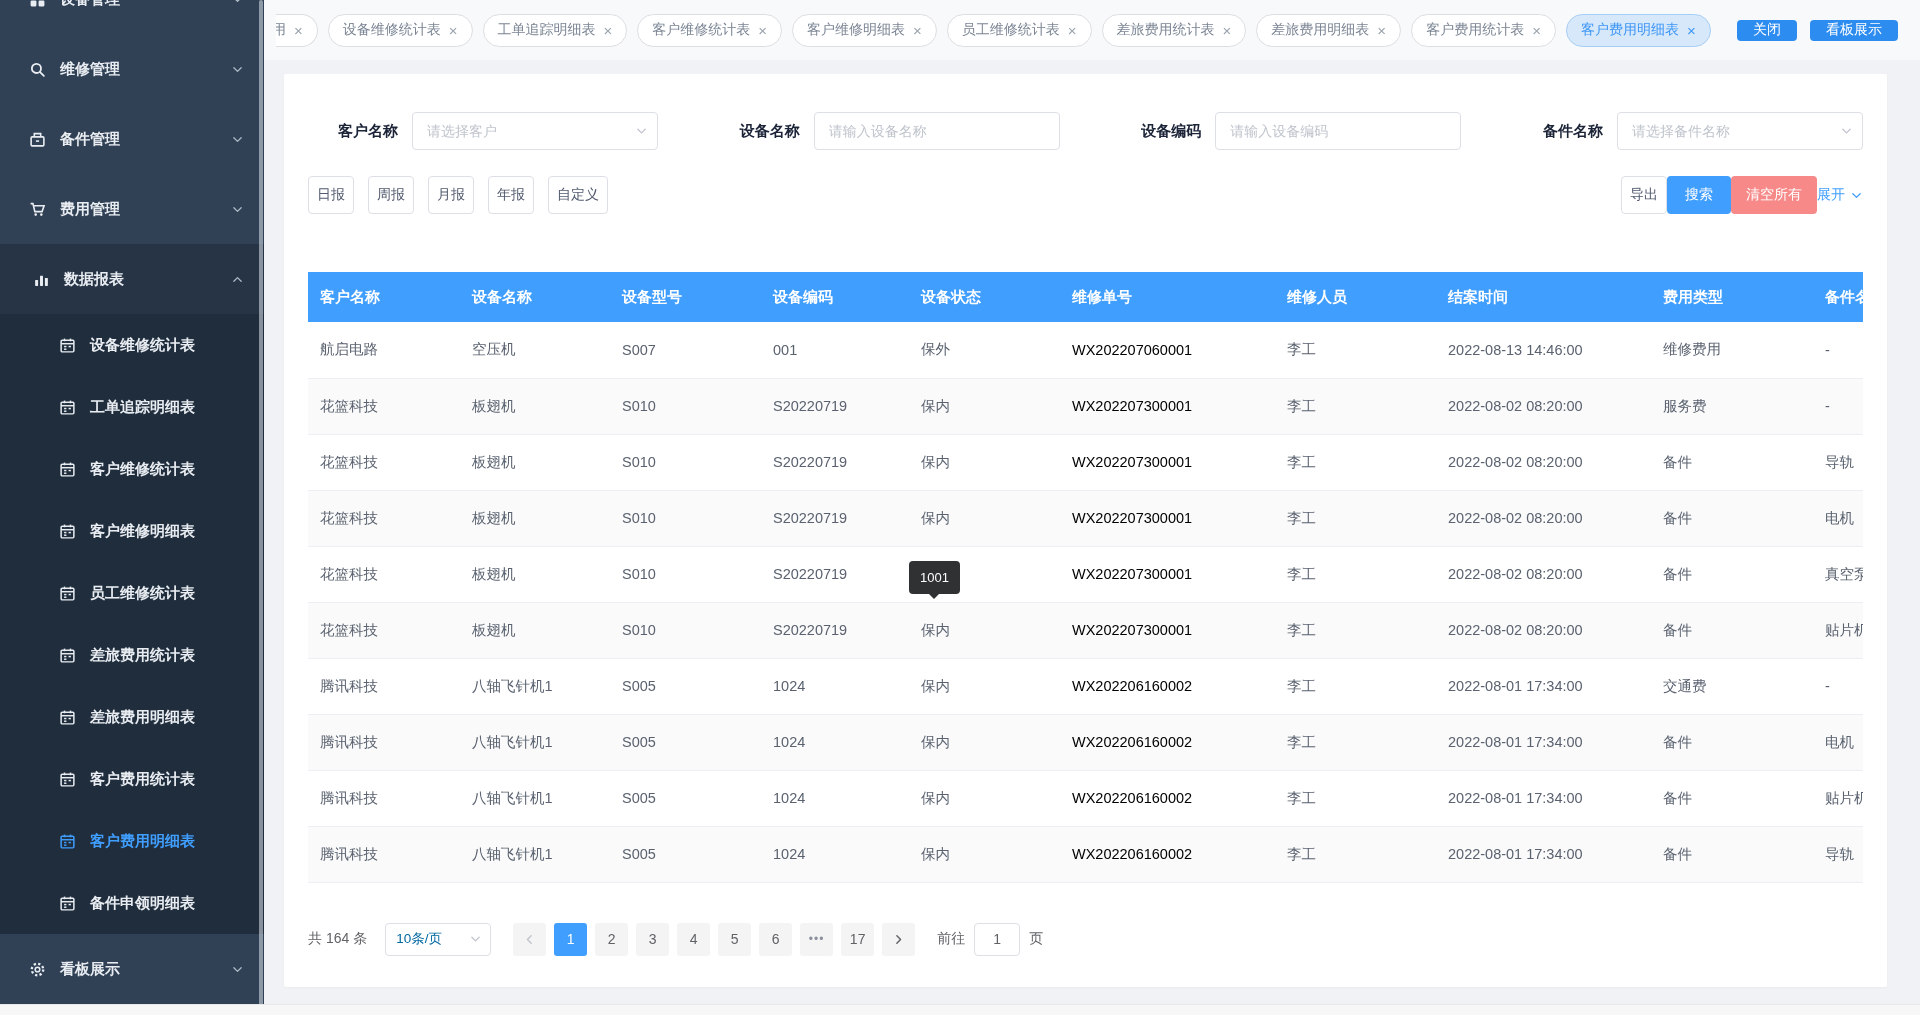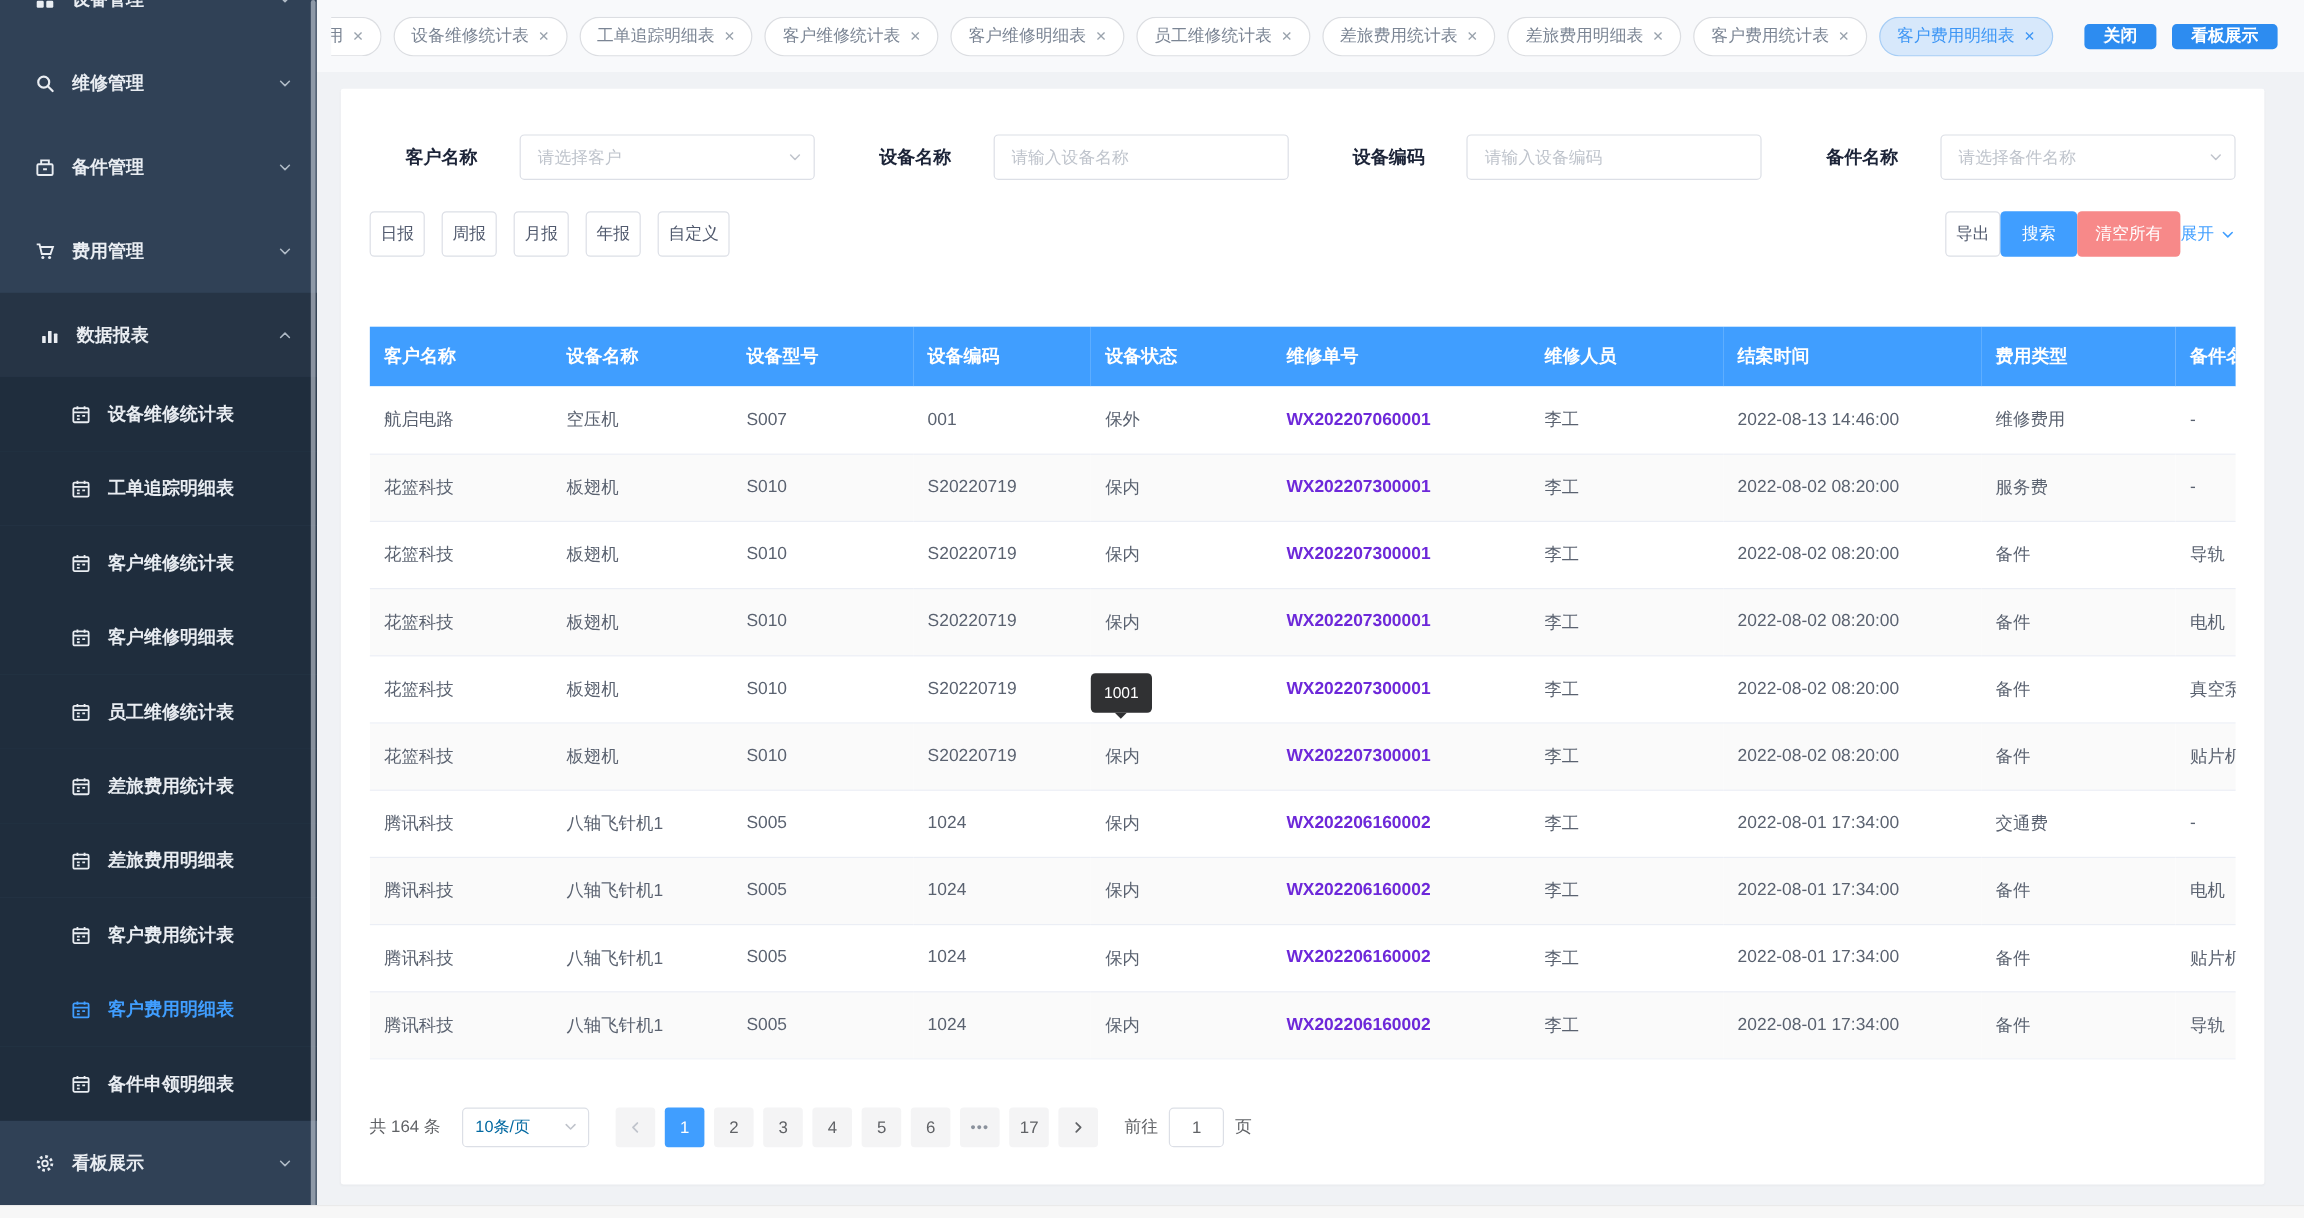--- a/index.html
+++ b/index.html
@@ -24,50 +24,50 @@
   
   .main { flex:1; min-width:0; display:flex; flex-direction:column; }
   .tabbar { height:60px; flex-shrink:0; background:#f8f9fb; display:flex; align-items:center; padding:0 22px 0 12px; }
   .tabs { display:flex; align-items:center; gap:10px; overflow:hidden; flex:1; }
   .tab { height:33px; padding:0 14px; border:1px solid #dcdee2; border-radius:17px; background:#fff; color:#7b8594; font-size:14px; display:flex; align-items:center; gap:8px; white-space:nowrap; cursor:pointer; flex-shrink:0; }
   .tab .close { font-size:15px; color:#9aa3ad; line-height:1; }
   .tab.active { background:#d7e8fb; border-color:#a6cdf5; color:#3d96f5; }
   .tab.active .close { color:#3d96f5; }
   .tab.partial { margin-left:-10px; border-top-left-radius:0; border-bottom-left-radius:0; border-left:none; padding-left:6px; }
   .tabbar-actions { display:flex; align-items:center; gap:13px; margin-left:14px; }
-  .btn-blue { height:21px; padding:0 16px; background:#2d8cf0; color:#fff; border:none; border-radius:4px; font-size:14px; cursor:pointer; white-space:nowrap; font-family:inherit;font-weight:bold; }
+  .btn-blue { height:21px; padding:0 16px; background:#2d8cf0; color:#fff; border:none; border-radius:4px; font-size:14px; cursor:pointer; white-space:nowrap; font-family:inherit; }
 
   
   .card { flex:1; margin:14px 33px 28px 20px; background:#fff; border-radius:2px; padding:24px 24px 20px; min-height:0; box-shadow:0 1px 2px rgba(0,0,0,.03); }
 
   .filter-row1 { display:flex; justify-content:space-between; align-items:center; margin:14px 0 26px; }
   .fgroup { display:flex; align-items:center; }
   .flabel { width:90px; text-align:right; font-size:15px; font-weight:bold; color:#1c2438; margin-right:14px; white-space:nowrap; }
-  .fcontrol { position:relative; width:246px;margin-left:21px; }
+  .fcontrol { position:relative; width:246px; }
   .fcontrol input.control { width:100%; height:38px; border:1px solid #dcdfe6; border-radius:4px; padding:0 28px 0 14px; font-size:14px; color:#606266; font-family:inherit; outline:none; background:#fff; }
   .fcontrol input.text { padding-right:14px; }
   input::placeholder { color:#bfc4cc; }
   .fcontrol .chev { position:absolute; right:10px; top:50%; transform:translateY(-50%); color:#c0c4cc; margin:0; }
 
   .filter-row2 { display:flex; align-items:center; margin-bottom:58px; }
   .report-btns { display:flex; gap:14px; }
   .btn-plain { height:38px; padding:0 8px; background:#fff; border:1px solid #dcdfe6; border-radius:4px; font-size:14px; color:#515a6e; cursor:pointer; white-space:nowrap; font-family:inherit; }
   .right-actions { margin-left:auto; display:flex; align-items:center; }
   .btn-primary { height:38px; padding:0 18px; background:#409EFF; border:none; color:#fff; border-radius:4px; font-size:14px; cursor:pointer; white-space:nowrap; font-family:inherit; }
   .btn-danger { height:38px; padding:0 15px; background:#f78989; border:none; color:#fff; border-radius:4px; font-size:14px; cursor:pointer; white-space:nowrap; font-family:inherit; }
   .expand-link { color:#409EFF; font-size:14px; display:flex; align-items:center; gap:5px; cursor:pointer; }
   .expand-link .chev-sm { color:#409EFF; }
 
   
   .table-wrap { position:relative; overflow:hidden; }
   table { table-layout:fixed; width:1600px; border-collapse:collapse; }
   thead th { background:#409EFF; color:#fff; font-weight:bold; font-size:15px; text-align:left; padding:0 12px; height:50px; white-space:nowrap; }
   tbody td { height:56px; padding:0 12px; font-size:14.5px; color:#5a6270; border-bottom:1px solid #ebeef5; background:#fff; white-space:nowrap; overflow:hidden; }
   tbody tr:nth-child(even) td { background:#fafafa; }
-  a.link { color:#6d28d9; text-decoration:none; cursor:pointer;font-weight:bold; }
+  a.link { color:#000000; text-decoration:none; cursor:pointer; }
   .tooltip { position:absolute; left:601px; top:289px; background:#303133; color:#fff; font-size:13px; line-height:1; padding:10px 11px; border-radius:4px; z-index:10; white-space:nowrap; }
   .tooltip::after { content:''; position:absolute; left:50%; transform:translateX(-50%); top:100%; border:5px solid transparent; border-top-color:#303133; }
 
   
   .pager { display:flex; align-items:center; margin-top:40px; font-size:14px; color:#606266; gap:8px; }
   .total { margin-right:10px; white-space:nowrap; }
   .size-select { position:relative; width:106px; height:33px; border:1px solid #dcdfe6; border-radius:4px; display:flex; align-items:center; padding:0 12px 0 10px; color:#0369a1; font-size:13.5px; margin-right:14px; cursor:pointer; background:#fff; }
   .chev-abs { position:absolute; right:8px; top:50%; transform:translateY(-50%); color:#c0c4cc; }
   .pages { display:flex; gap:8px; }
   .pg-btn { min-width:33px; height:33px; padding:0 6px; border:none; border-radius:3px; background:#f4f4f5; color:#606266; display:flex; align-items:center; justify-content:center; font-size:14px; cursor:pointer; font-family:inherit; }

